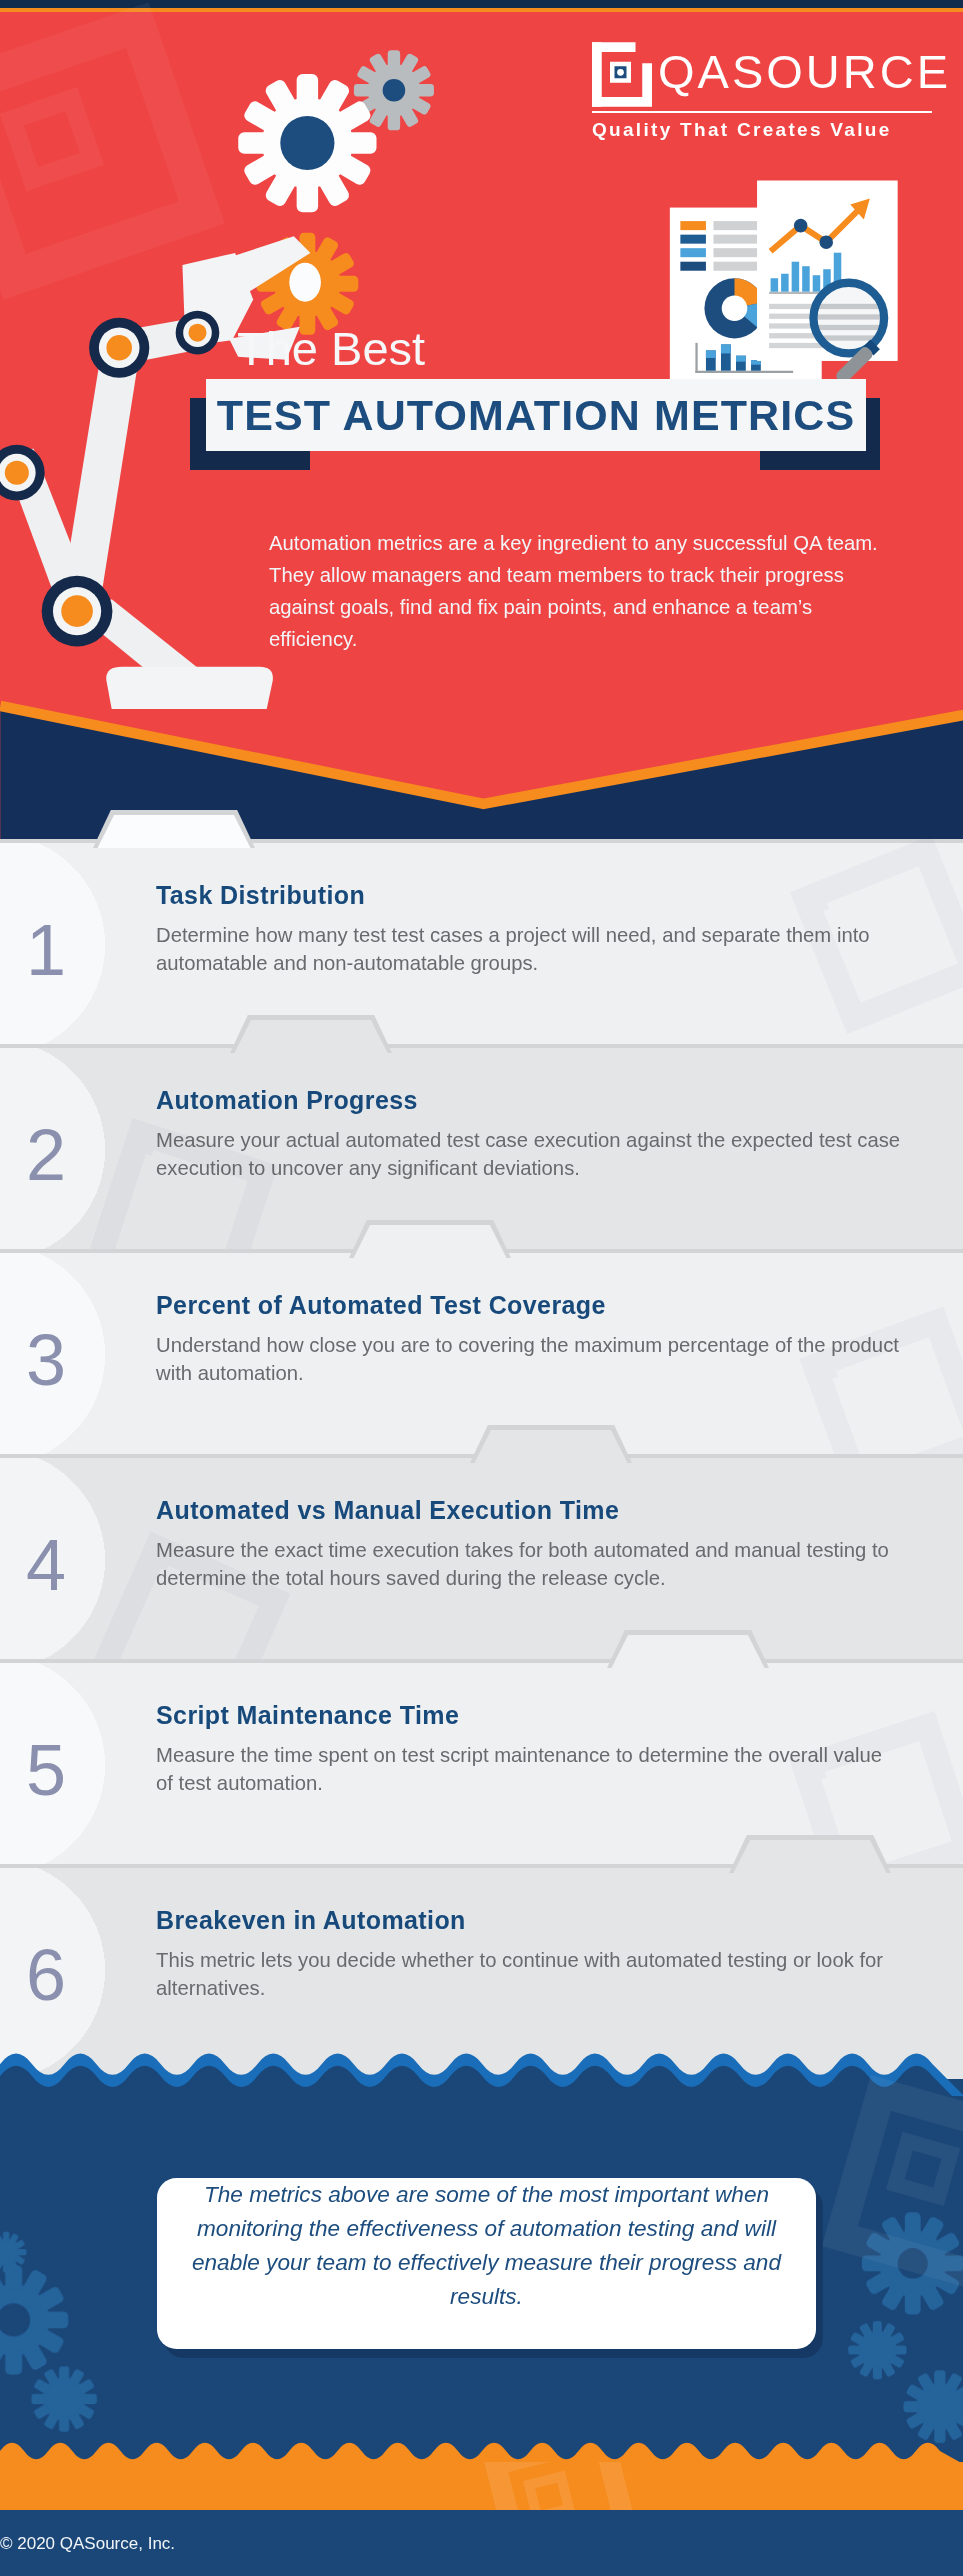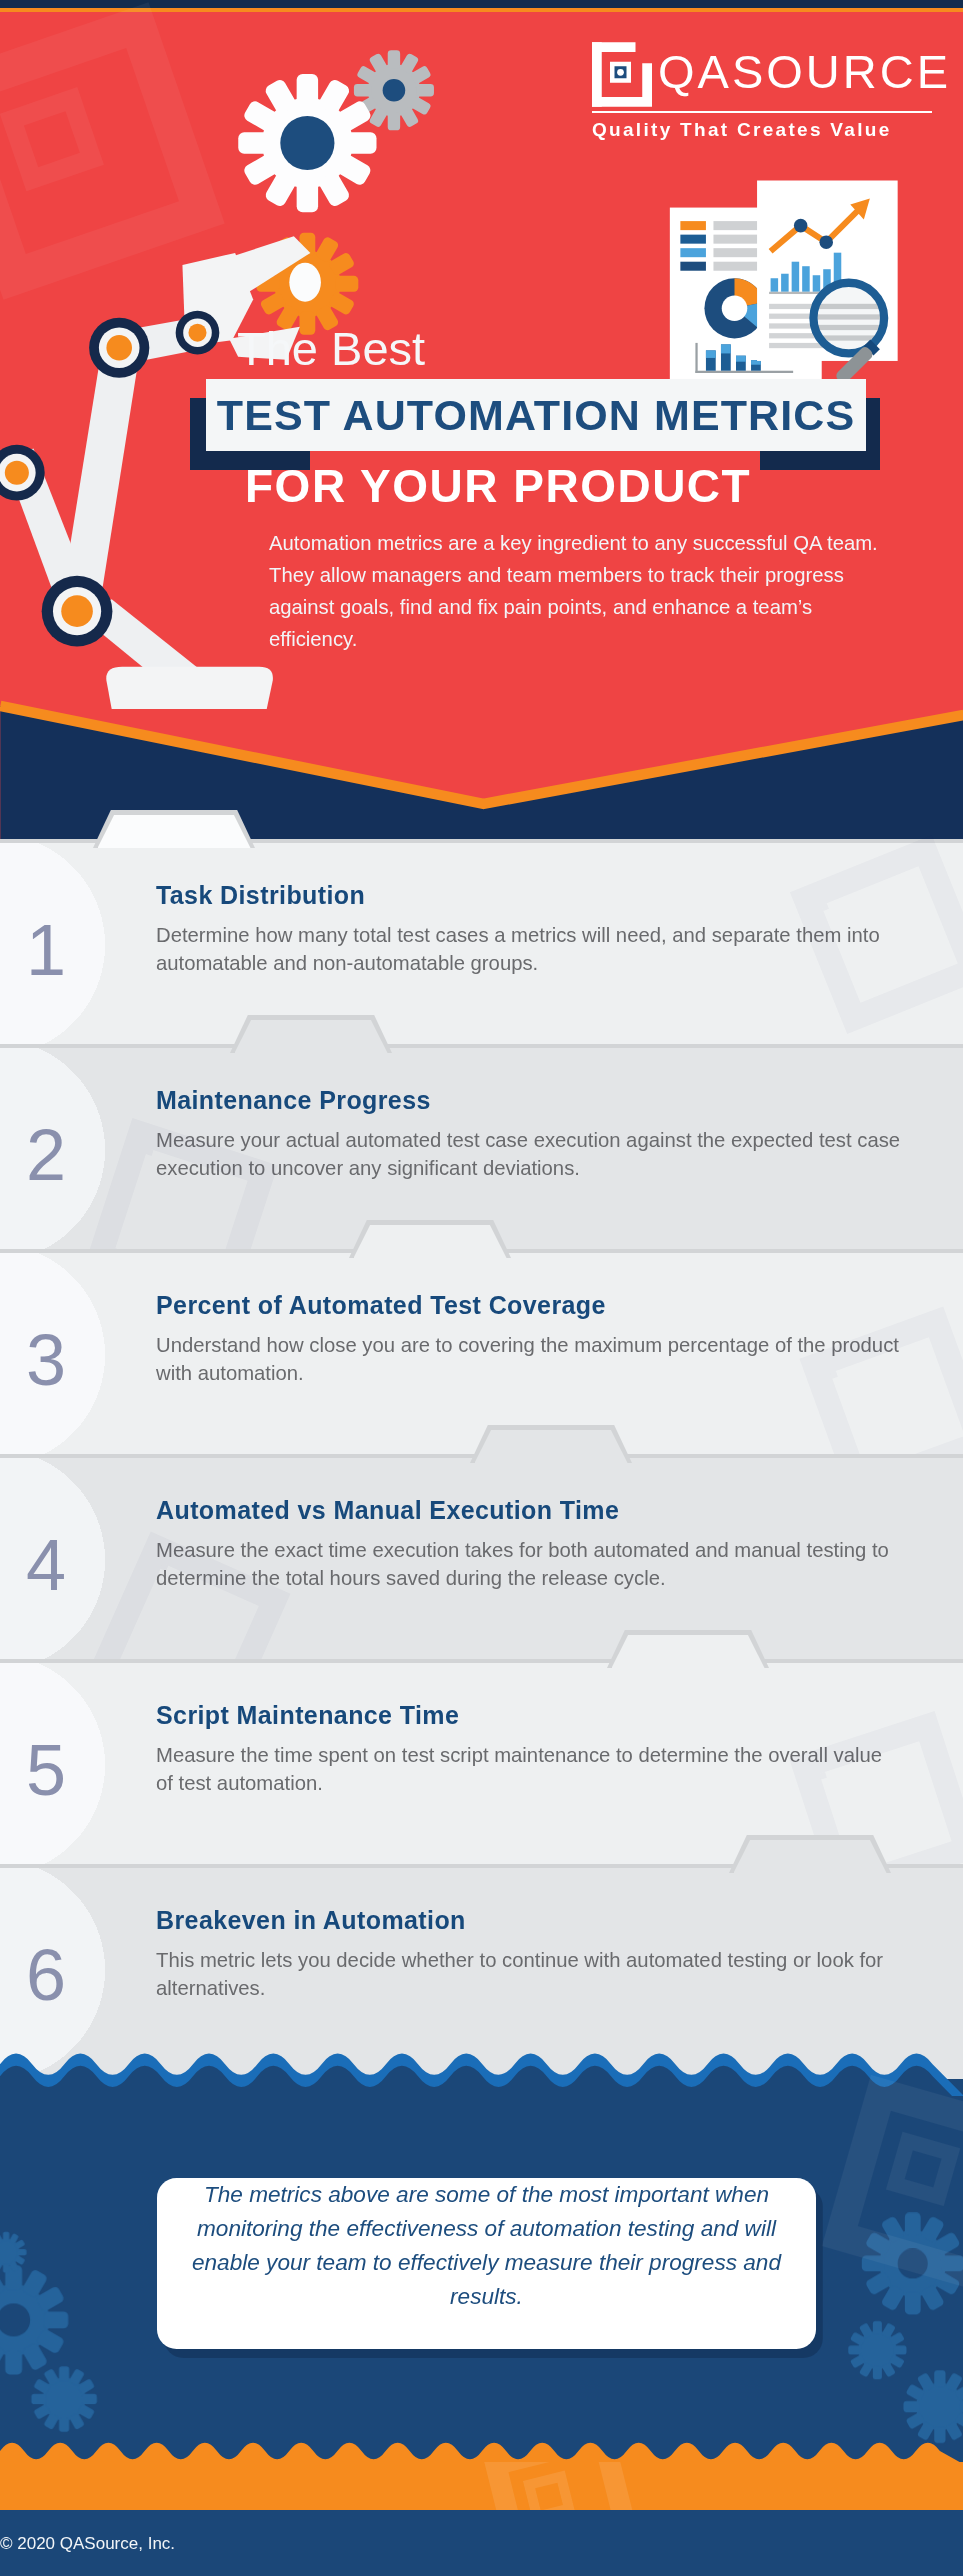--- a/index.html
+++ b/index.html
@@ -241,41 +241,40 @@
       </g>
     </g>
   </svg>
 
   <div class="abs pretitle">The Best</div>
   <div class="abs ribbon-fold" style="left:190px;"></div>
   <div class="abs ribbon-fold" style="left:760px;"></div>
   <div class="abs banner">
     <span class="banner-title">TEST AUTOMATION METRICS</span>
   </div>
-  <div class="abs subtitle">FOR YOUR PRODUCT</div>
   <div class="abs intro">Automation metrics are a key ingredient to any successful QA team. They allow managers and team members to track their progress against goals, find and fix pain points, and enhance a team’s efficiency.</div>
 
   <div class="secs">
 
     <div class="sec odd s1">
       <div class="tab">
           <div class="tab-in"></div>
         </div>
       <div class="num">1</div>
       <div class="sec-h">Task Distribution</div>
-      <div class="sec-p">Determine how many total test cases a metrics will need, and separate them into automatable and non-automatable groups.</div>
+      <div class="sec-p">Determine how many test test cases a project will need, and separate them into automatable and non-automatable groups.</div>
       <div class="wm wm-sq" style="left:813px;top:15px;width:105px;height:105px;border-width:24px;transform:rotate(-22deg);"></div>
     </div>
 
     <div class="sec even s2">
       <div class="tab">
           <div class="tab-in"></div>
         </div>
       <div class="num">2</div>
-      <div class="sec-h">Maintenance Progress</div>
+      <div class="sec-h">Automation Progress</div>
       <div class="sec-p">Measure your actual automated test case execution against the expected test case execution to uncover any significant deviations.</div>
       <div class="wm wm-sq" style="left:105px;top:90px;width:105px;height:105px;border-width:24px;transform:rotate(18deg);"></div>
     </div>
 
     <div class="sec odd s3">
       <div class="tab">
           <div class="tab-in"></div>
         </div>
       <div class="num">3</div>
       <div class="sec-h">Percent of Automated Test Coverage</div>

